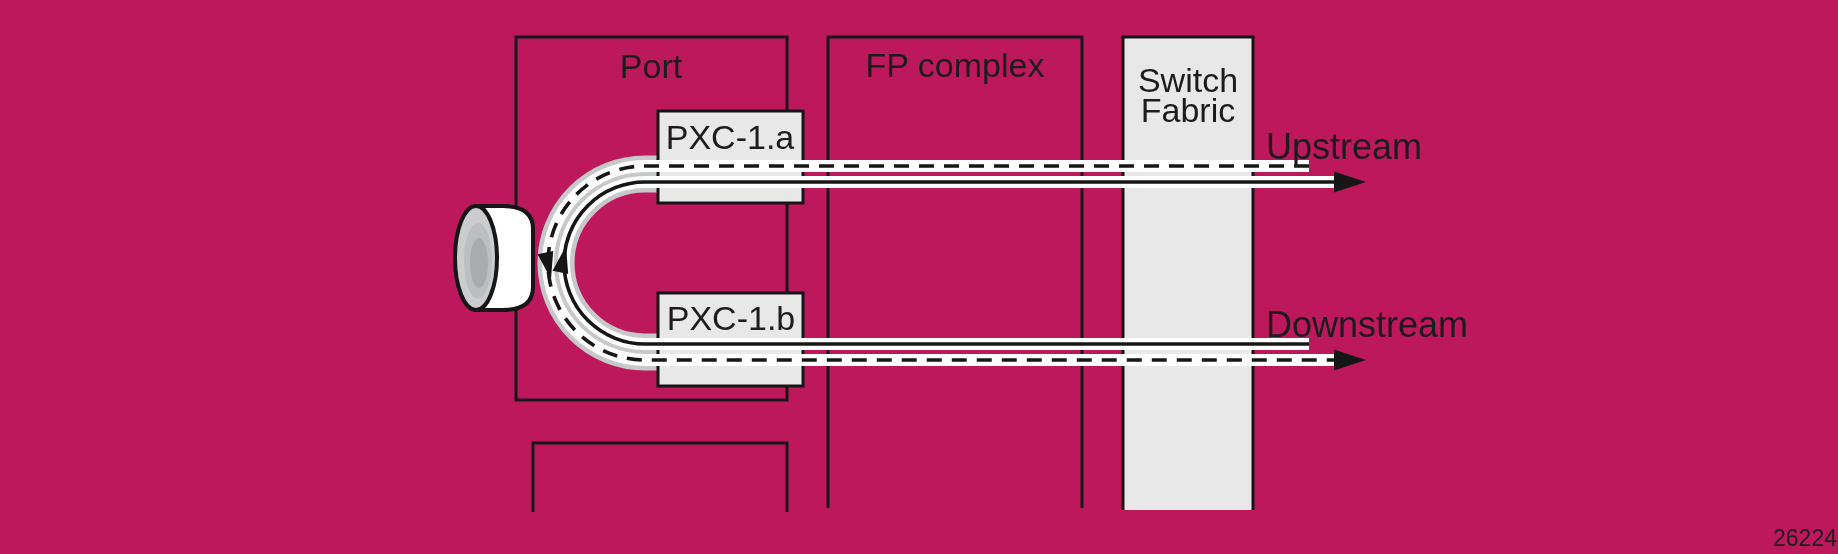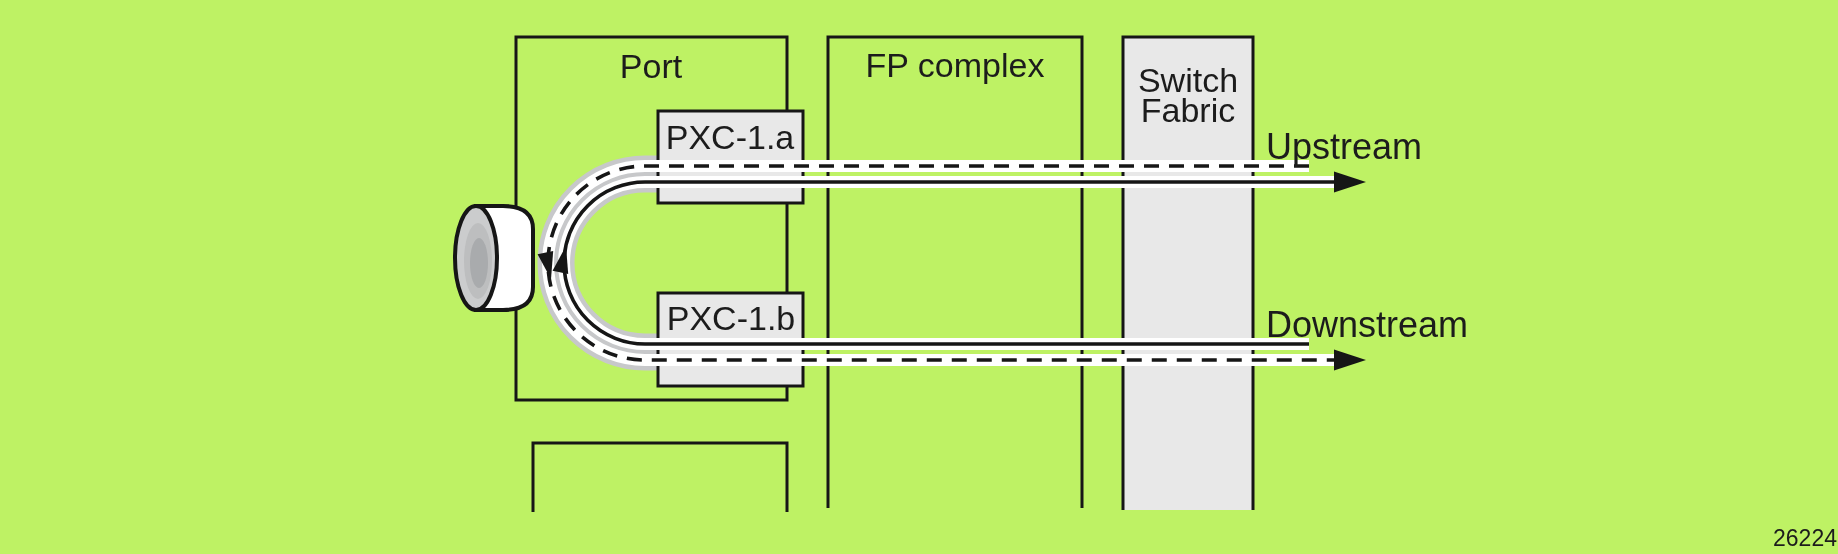--- a/index.html
+++ b/index.html
@@ -1,16 +1,16 @@
 <!DOCTYPE html>
 <html><head>
 <meta charset="utf-8">
 <style>
   html,body{margin:0;padding:0;background:#ffffff;}
-  .stage{position:relative;width:1838px;height:554px;background:#bef264;overflow:hidden;
+  .stage{position:relative;width:1838px;height:554px;background:#be185d;overflow:hidden;
          font-family:"Liberation Sans", sans-serif;}
   svg{display:block;}
   text{font-family:"Liberation Sans", sans-serif;font-size:34px;}
   text.stream{font-size:36px;}
   text.fignum{font-size:23px;}
 </style>
 </head>
 <body>
 
 <div class="stage">

